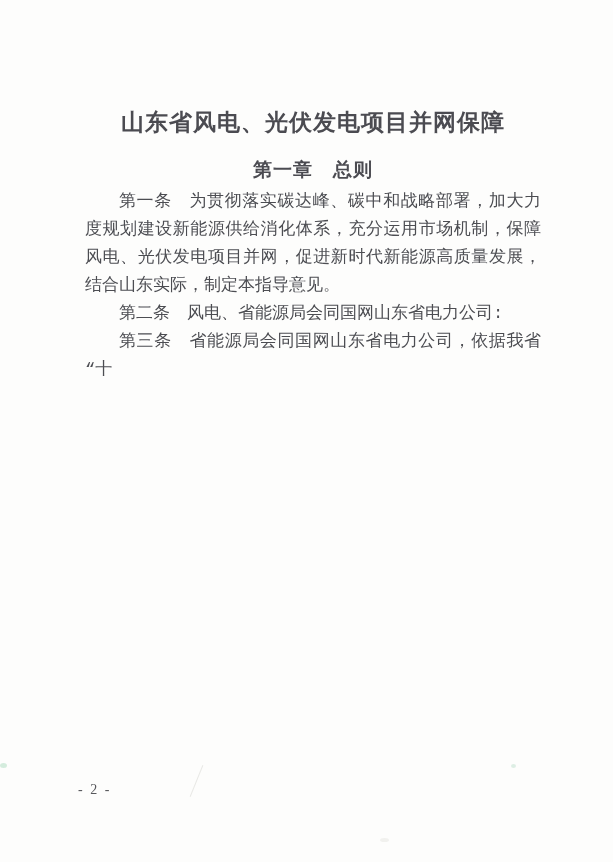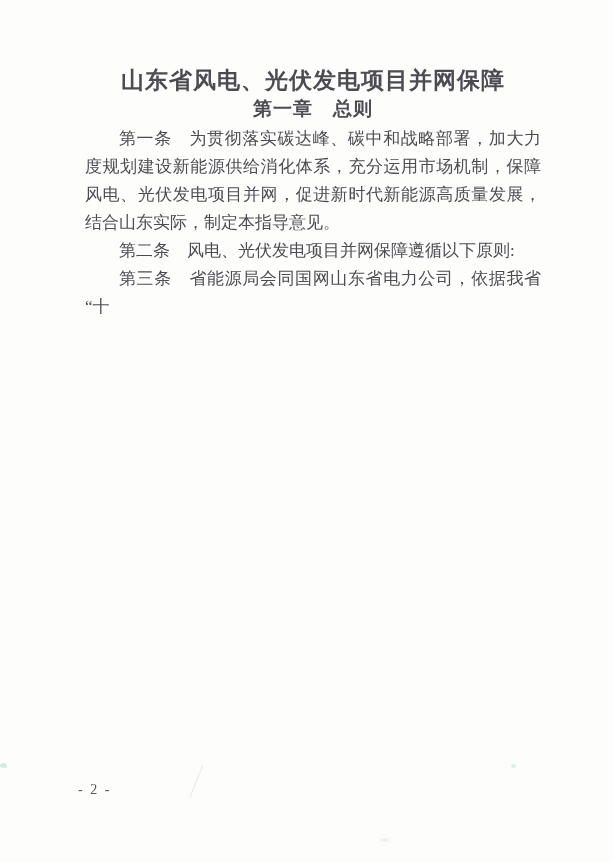--- a/index.html
+++ b/index.html
@@ -15,49 +15,51 @@
     overflow: hidden;
     font-family: "Liberation Serif", serif;
   }
   .doc {
     position: absolute;
     left: 85px;
     top: 0;
     width: 456px;
   }
   .title {
-    margin-top: 64px;
+    margin-top: 106px;
     text-align: center;
     font-family: "Liberation Sans", sans-serif;
     font-weight: bold;
     font-size: 23px;
     line-height: 32.5px;
     letter-spacing: 1px;
     color: #4b4b51;
   }
   .chapter {
+    margin-top: 21px;
     text-align: center;
-    font-family: Liberation Serif, serif;
+    font-family: Liberation Mono, monospace;
     font-weight: bold;
     font-size: 19px;
     line-height: 23px;
     letter-spacing: 1px;
     color: #4b4b51;
   }
   .body-text {
     margin-top: 5px;
     font-size: 17px;
     line-height: 28px;
     text-align: justify;
     color: #4c4d52;
   }
   .body-text p {
     margin: 0;
     padding: 0;
     text-indent: 2em;
+    font-family: Liberation Mono, monospace;
   }
   .page-num {
     position: absolute;
     left: 78px;
     top: 782px;
     font-size: 14px;
     letter-spacing: 2px;
     color: #56575b;
   }
   
@@ -88,21 +90,21 @@
   <div class="doc">
 
     <div class="title">
       <div>山东省风电、光伏发电项目并网保障</div>
     </div>
 
     <div class="chapter">第一章　总则</div>
 
     <div class="body-text">
       <p>第一条　为贯彻落实碳达峰、碳中和战略部署，加大力度规划建设新能源供给消化体系，充分运用市场机制，保障风电、光伏发电项目并网，促进新时代新能源高质量发展，结合山东实际，制定本指导意见。</p>
-      <p>第二条　风电、光伏发电项目并网保障遵循以下原则:</p>
+      <p>第二条　风电、省能源局会同国网山东省电力公司:</p>
       <p>第三条　省能源局会同国网山东省电力公司，依据我省“十</p>
     </div>
 
   </div>
 
   <div class="page-num">- 2 -</div>
 
   <div class="artifact speck-green-left"></div>
   <div class="artifact speck-green-right"></div>
   <div class="artifact scratch"></div>

